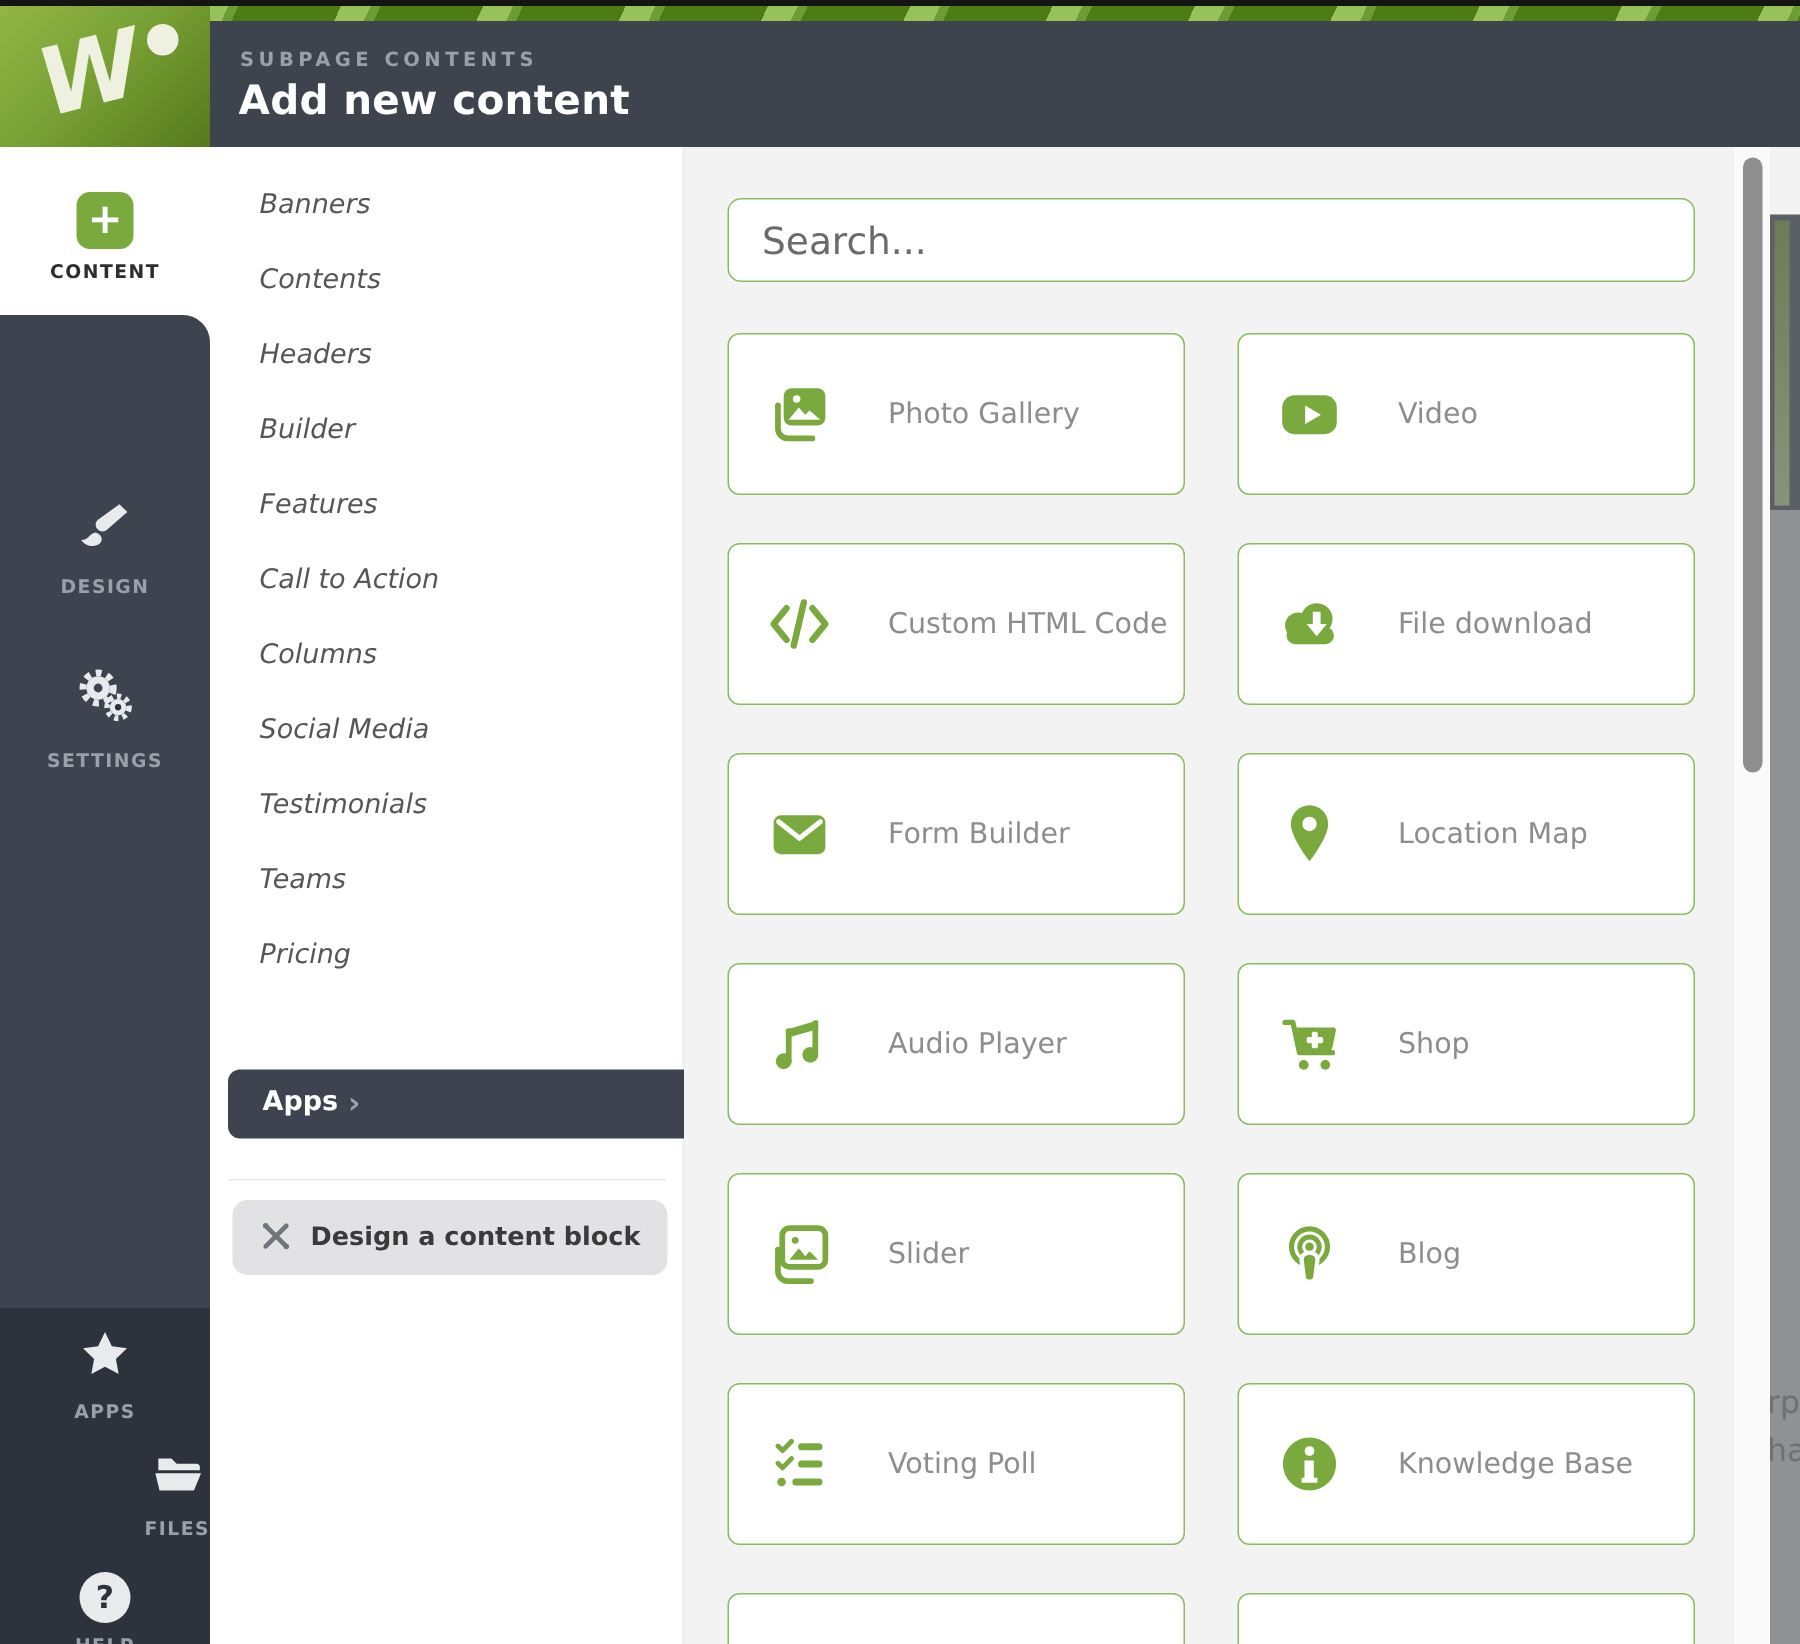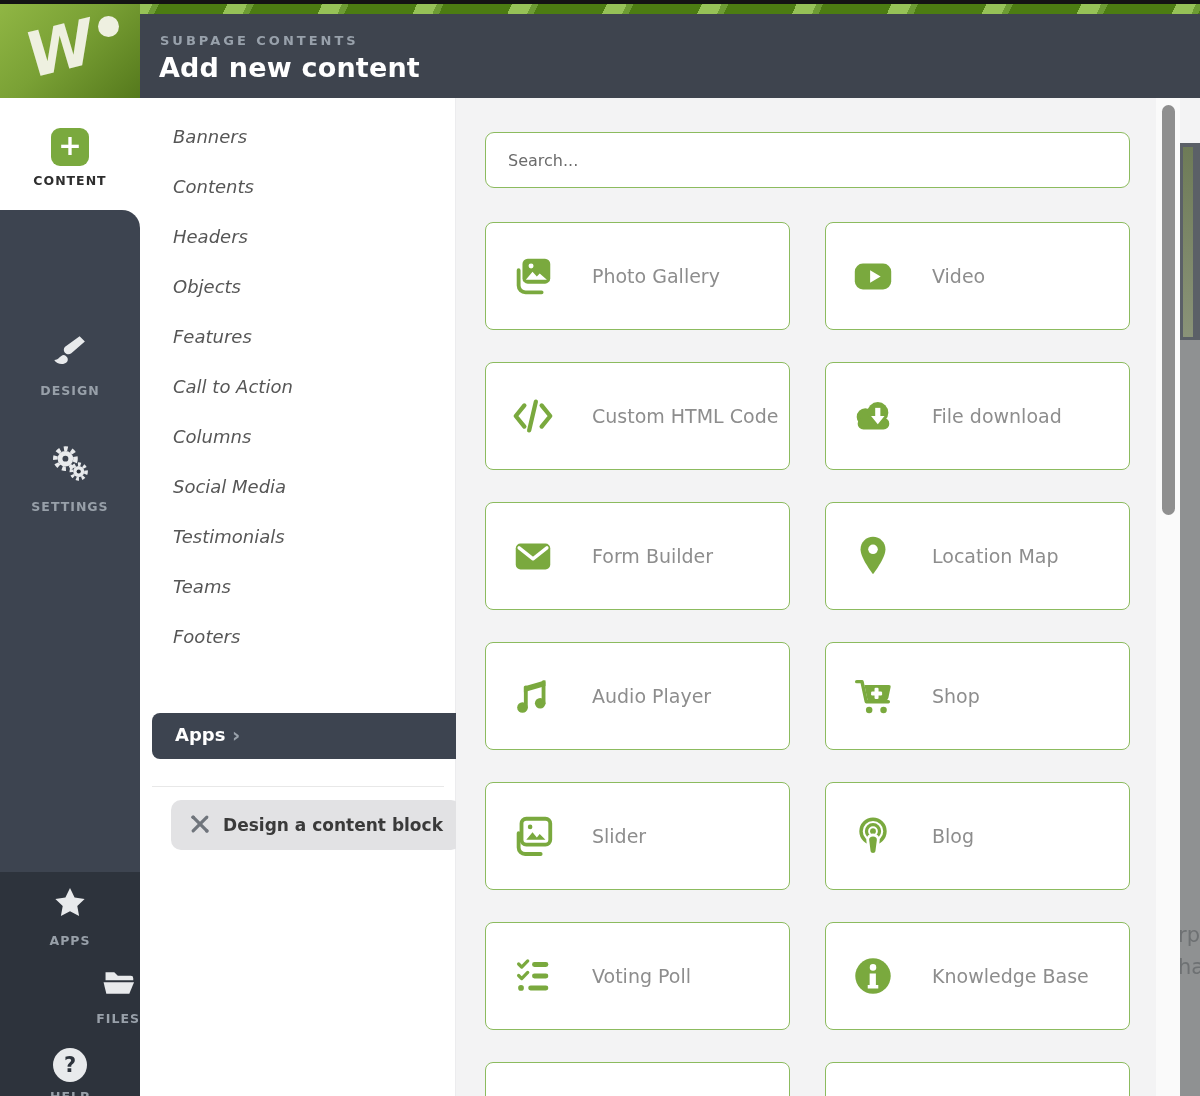--- a/index.html
+++ b/index.html
@@ -35,27 +35,27 @@
   .menu { position:absolute; left:140px; top:98px; width:316px; height:998px; background:#ffffff; border-right:1px solid #ececee; }
   .menu-list { position:absolute; left:33px; top:14px; }
   .menu-item { height:50px; line-height:50px; font-size:18px; color:#565656; cursor:pointer; white-space:nowrap;font-style:italic; }
   .apps-bar { position:absolute; left:12px; top:615px; width:304px; height:46px; background:#3d4450; border-radius:8px 0 0 8px; }
   .apps-tip { position:absolute; left:316px; top:615px; width:0; height:0;
     border-top:23px solid transparent; border-bottom:23px solid transparent; border-left:15px solid #3d4450; }
   .apps-label { position:absolute; left:23px; top:11px; font-size:18px; font-weight:700; color:#ffffff; }
   .apps-chevron { position:absolute; left:80px; top:10px; font-size:20px; color:#9aa2ab; font-weight:700; }
   .menu-divider { position:absolute; left:12px; top:688px; width:292px; height:1px; background:#e8e8e8; }
   .design-block-btn { position:absolute; left:15px; top:702px; width:290px; height:50px; background:#e2e2e4; border-radius:10px;
-    display:flex; align-items:center; justify-content:center; gap:12px;margin-left:16px; }
+    display:flex; align-items:center; justify-content:center; gap:12px; }
   .design-block-btn span.txt { font-size:17px; font-weight:700; color:#3a3a3a; }
 
   
   .main { position:absolute; left:456px; top:98px; width:724px; height:998px; background:#f3f3f4; }
   .search-box { position:absolute; left:29px; top:34px; width:645px; height:56px; background:#ffffff;
-    border:1.5px solid #8cbb5e; border-radius:9px; font-size:16px; color:#444; padding:0 22px; outline:none;
+    border:1.5px solid #8cbb5e; border-radius:9px; font-size:25px; color:#444; padding:0 22px; outline:none;
     font-family:"DejaVu Sans", sans-serif; }
   .search-box::placeholder { color:#6b6b6b; }
   .cards { position:absolute; left:29px; top:124px; width:645px; display:grid;
     grid-template-columns:305px 305px; column-gap:35px; row-gap:32px; }
   .card { width:305px; height:108px; background:#ffffff; border:1px solid #8cbb5e; border-radius:8px;
     display:flex; align-items:center; padding-left:24px; gap:36px; cursor:pointer; }
   .card-icon { width:46px; height:46px; flex:0 0 46px; }
   .card-label { font-size:19px; color:#8d8d8d; line-height:1.3; padding-right:10px; }
 
   
@@ -135,28 +135,28 @@
       <span class="rail-label">HELP</span>
     </div>
 
   </div>
 
   <div class="menu">
     <div class="menu-list">
       <div class="menu-item">Banners</div>
       <div class="menu-item">Contents</div>
       <div class="menu-item">Headers</div>
-      <div class="menu-item">Objects</div>
+      <div class="menu-item">Builder</div>
       <div class="menu-item">Features</div>
       <div class="menu-item">Call to Action</div>
       <div class="menu-item">Columns</div>
       <div class="menu-item">Social Media</div>
       <div class="menu-item">Testimonials</div>
       <div class="menu-item">Teams</div>
-      <div class="menu-item">Footers</div>
+      <div class="menu-item">Pricing</div>
     </div>
     <div class="apps-bar">
       <span class="apps-label">Apps</span>
       <span class="apps-chevron">›</span>
     </div>
     <div class="apps-tip"></div>
     <div class="menu-divider"></div>
     <div class="design-block-btn">
       <svg width="22" height="22" viewBox="0 0 24 24">
         <path d="M4.5 3.5l15 15" stroke="#70757c" stroke-width="3.4" stroke-linecap="round"></path>

